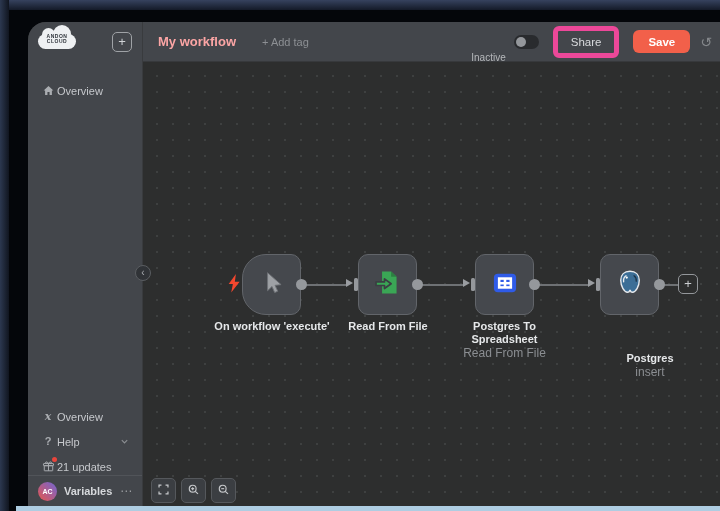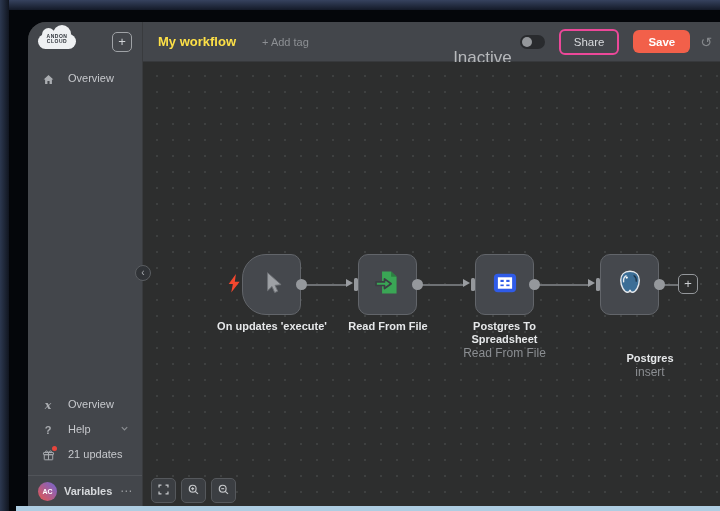--- a/index.html
+++ b/index.html
@@ -24,21 +24,21 @@
   .cloud::before { content:''; position:absolute; left:4px; top:-6px; width:13px;
     height:13px; border-radius:50%; background:#eef0f2; }
   .cloud::after { content:''; position:absolute; left:15px; top:-9px; width:18px;
     height:18px; border-radius:50%; background:#eef0f2; }
   .logo-text { position:absolute; left:0; right:0; top:-6px; bottom:0; z-index:1;
     display:flex; flex-direction:column; align-items:center; justify-content:center;
     font-size:5px; line-height:5px; font-weight:800; color:#2f343b; letter-spacing:.5px; }
   .new-wf { position:absolute; right:10px; top:10px; width:20px; height:20px;
     border:1.5px solid #9fa2a6; border-radius:5px; background:transparent;
     color:#d0d3d6; font-size:13px; line-height:16px; text-align:center; cursor:pointer; }
-  .sb-item { display:flex; align-items:flex-start; gap:13px; height:25px; padding:0 13px;
+  .sb-item { display:flex; align-items:flex-end; gap:2px; height:25px; padding:0 13px;
     font-size:11px; color:#c6c8cc; cursor:pointer; }
   .sb-item .ico { width:14px; height:14px; display:flex; align-items:center;
     justify-content:center; flex:0 0 14px; }
   .sb-nav { margin-top:10px; }
   .sb-bottom { position:absolute; left:0; right:0; bottom:33px; }
   .glyph-ico { font-size:11px; font-weight:700; color:#a9acb0; }
   .var-glyph { font-family:"DejaVu Serif",serif; font-style:italic; }
   .chev { margin-left:auto; }
   .gift-wrap { position:relative; }
   .badge-dot { position:absolute; top:-2px; right:-2px; width:5px; height:5px;
@@ -50,30 +50,30 @@
     background:linear-gradient(45deg, var(--avatar_from,#e8554d), var(--avatar_to,#6f66d6));
     display:flex; align-items:center; justify-content:center;
     font-size:7px; font-weight:700; color:#fff; }
   .acct-name { font-size:11px; font-weight:600; color:#d6d8db; }
   .dots { margin-left:auto; color:#9a9da1; font-size:12px; cursor:pointer; }
 
   
   .topbar { position:absolute; left:115px; top:0; right:0; height:40px;
     background:#43464b; border-bottom:1px solid #37393c; display:flex;
     align-items:center; padding:0 8px 0 15px; }
-  .wf-title { font-size:13px; font-weight:600; color:#fde047; cursor:text; }
+  .wf-title { font-size:13px; font-weight:600; color:#fca5a5; cursor:text; }
   .add-tag { margin-left:26px; font-size:11px; color:#8d9094; cursor:pointer; }
   .tb-right { margin-left:auto; display:flex; align-items:center; }
-  .status-lbl { font-size:17px; color:#b6b8bb;margin-top:32px; }
+  .status-lbl { font-size:10px; color:#b6b8bb;margin-top:32px; }
   .toggle { margin-left:8px; width:25px; height:14px; border-radius:7px;
     background:#292b2e; position:relative; cursor:pointer; }
   .knob { position:absolute; left:2px; top:2px; width:10px; height:10px;
     border-radius:50%; background:#94979b; }
   .share-btn { margin-left:14px; padding:5px 13px; font-size:11.5px; color:#d9dbde;
-    background:transparent; border:2px solid #ec4899; border-radius:6px; cursor:pointer; }
+    background:transparent; border:5px solid #ec4899; border-radius:6px; cursor:pointer; }
   .save-btn { margin-left:14px; padding:5.5px 15px; font-size:11.5px; font-weight:600;
     color:#fff; background:var(--save,#f2604a); border:none; border-radius:6px; cursor:pointer; }
   .history { margin-left:10px; color:#84878b; font-size:14px; cursor:pointer; }
 
   
   .tabs { position:absolute; left:376px; top:30px; z-index:6; display:flex;
     background:#4b4e53; border-radius:8px; }
   .tab { padding:4px 11px; border-radius:8px; font-size:10.5px; color:#bfc1c5; cursor:pointer; }
   .tab.active { background:#232426; color:#eaebed; font-weight:700; }
 
@@ -256,21 +256,21 @@
       <div class="arrow" style="left:203px"></div>
       <div class="wire" style="left:274px;width:46px"></div>
       <div class="arrow" style="left:320px"></div>
       <div class="wire" style="left:391px;width:54px"></div>
       <div class="arrow" style="left:445px"></div>
       <div class="wire" style="left:516px;width:19px"></div>
 
       <button class="add-node">+</button>
 
       <div class="node-label lbl1">
-        <div>On updates 'execute'</div>
+        <div>On workflow 'execute'</div>
       </div>
       <div class="node-label lbl2">
         <div>Read From File</div>
       </div>
       <div class="node-label lbl3">
         <div>Postgres To Spreadsheet</div>
         <div class="node-sub">Read From File</div>
       </div>
       <div class="node-label lbl4">
         <div>Postgres</div>

